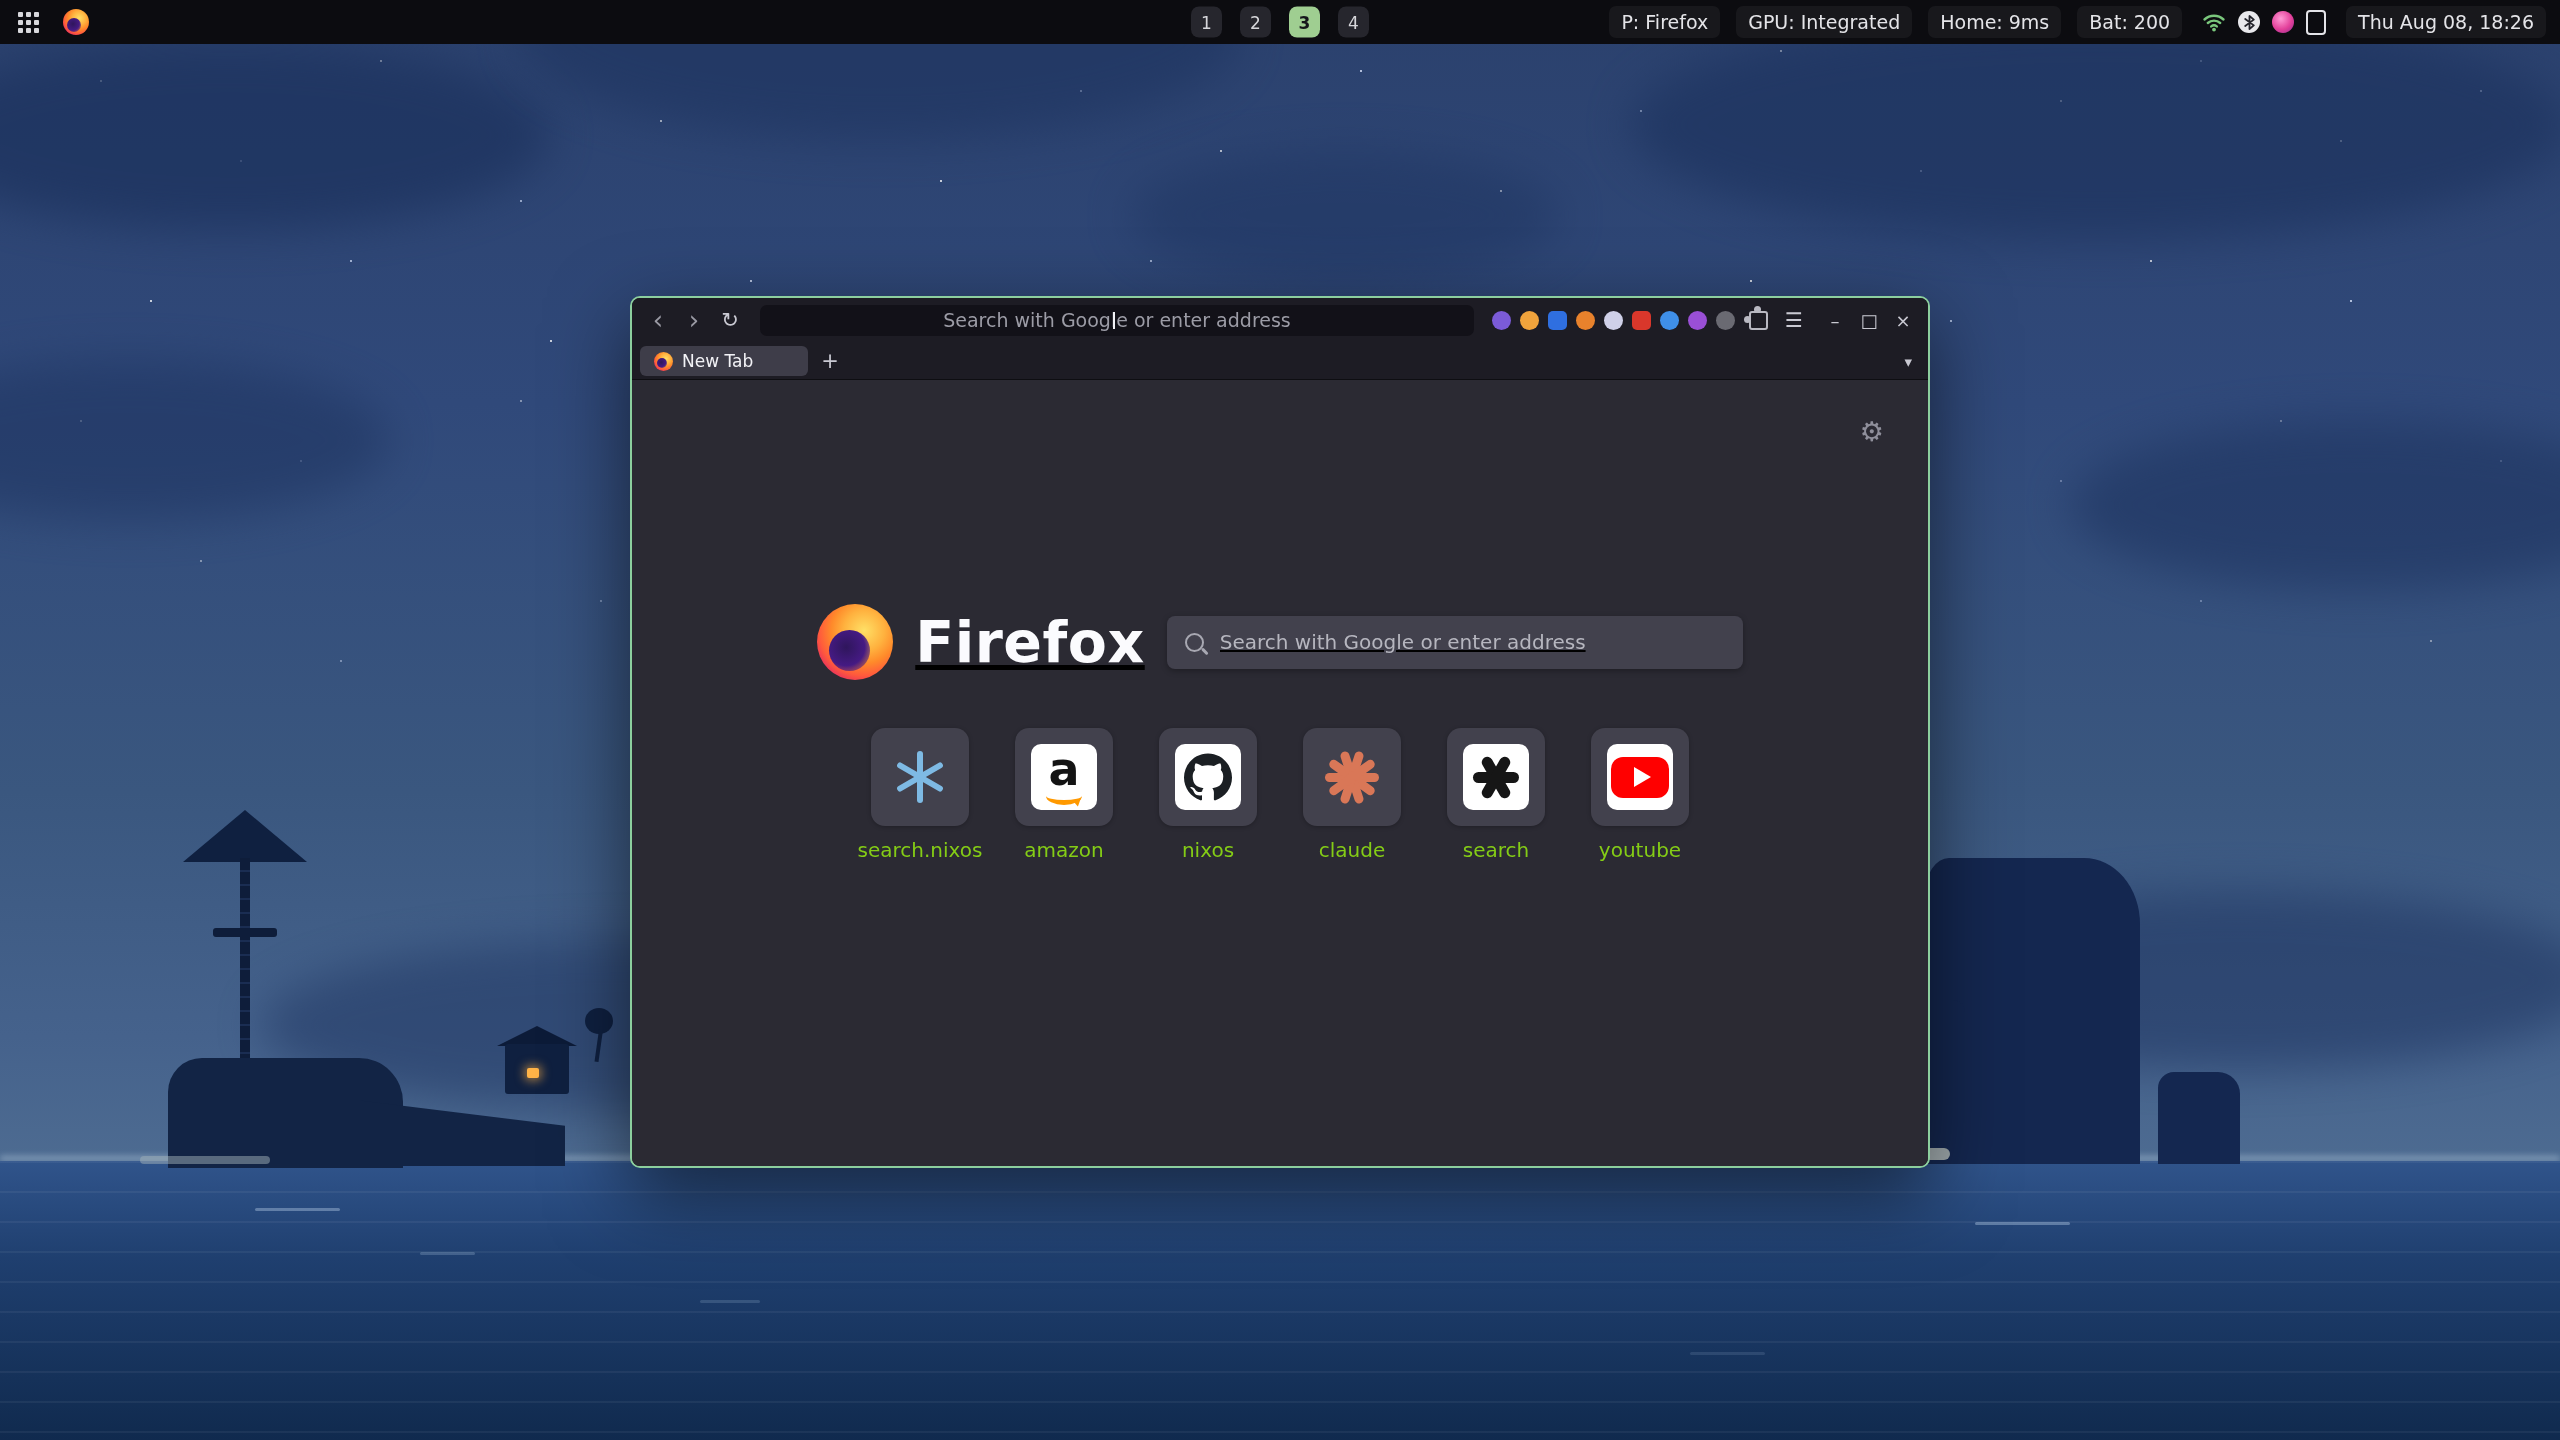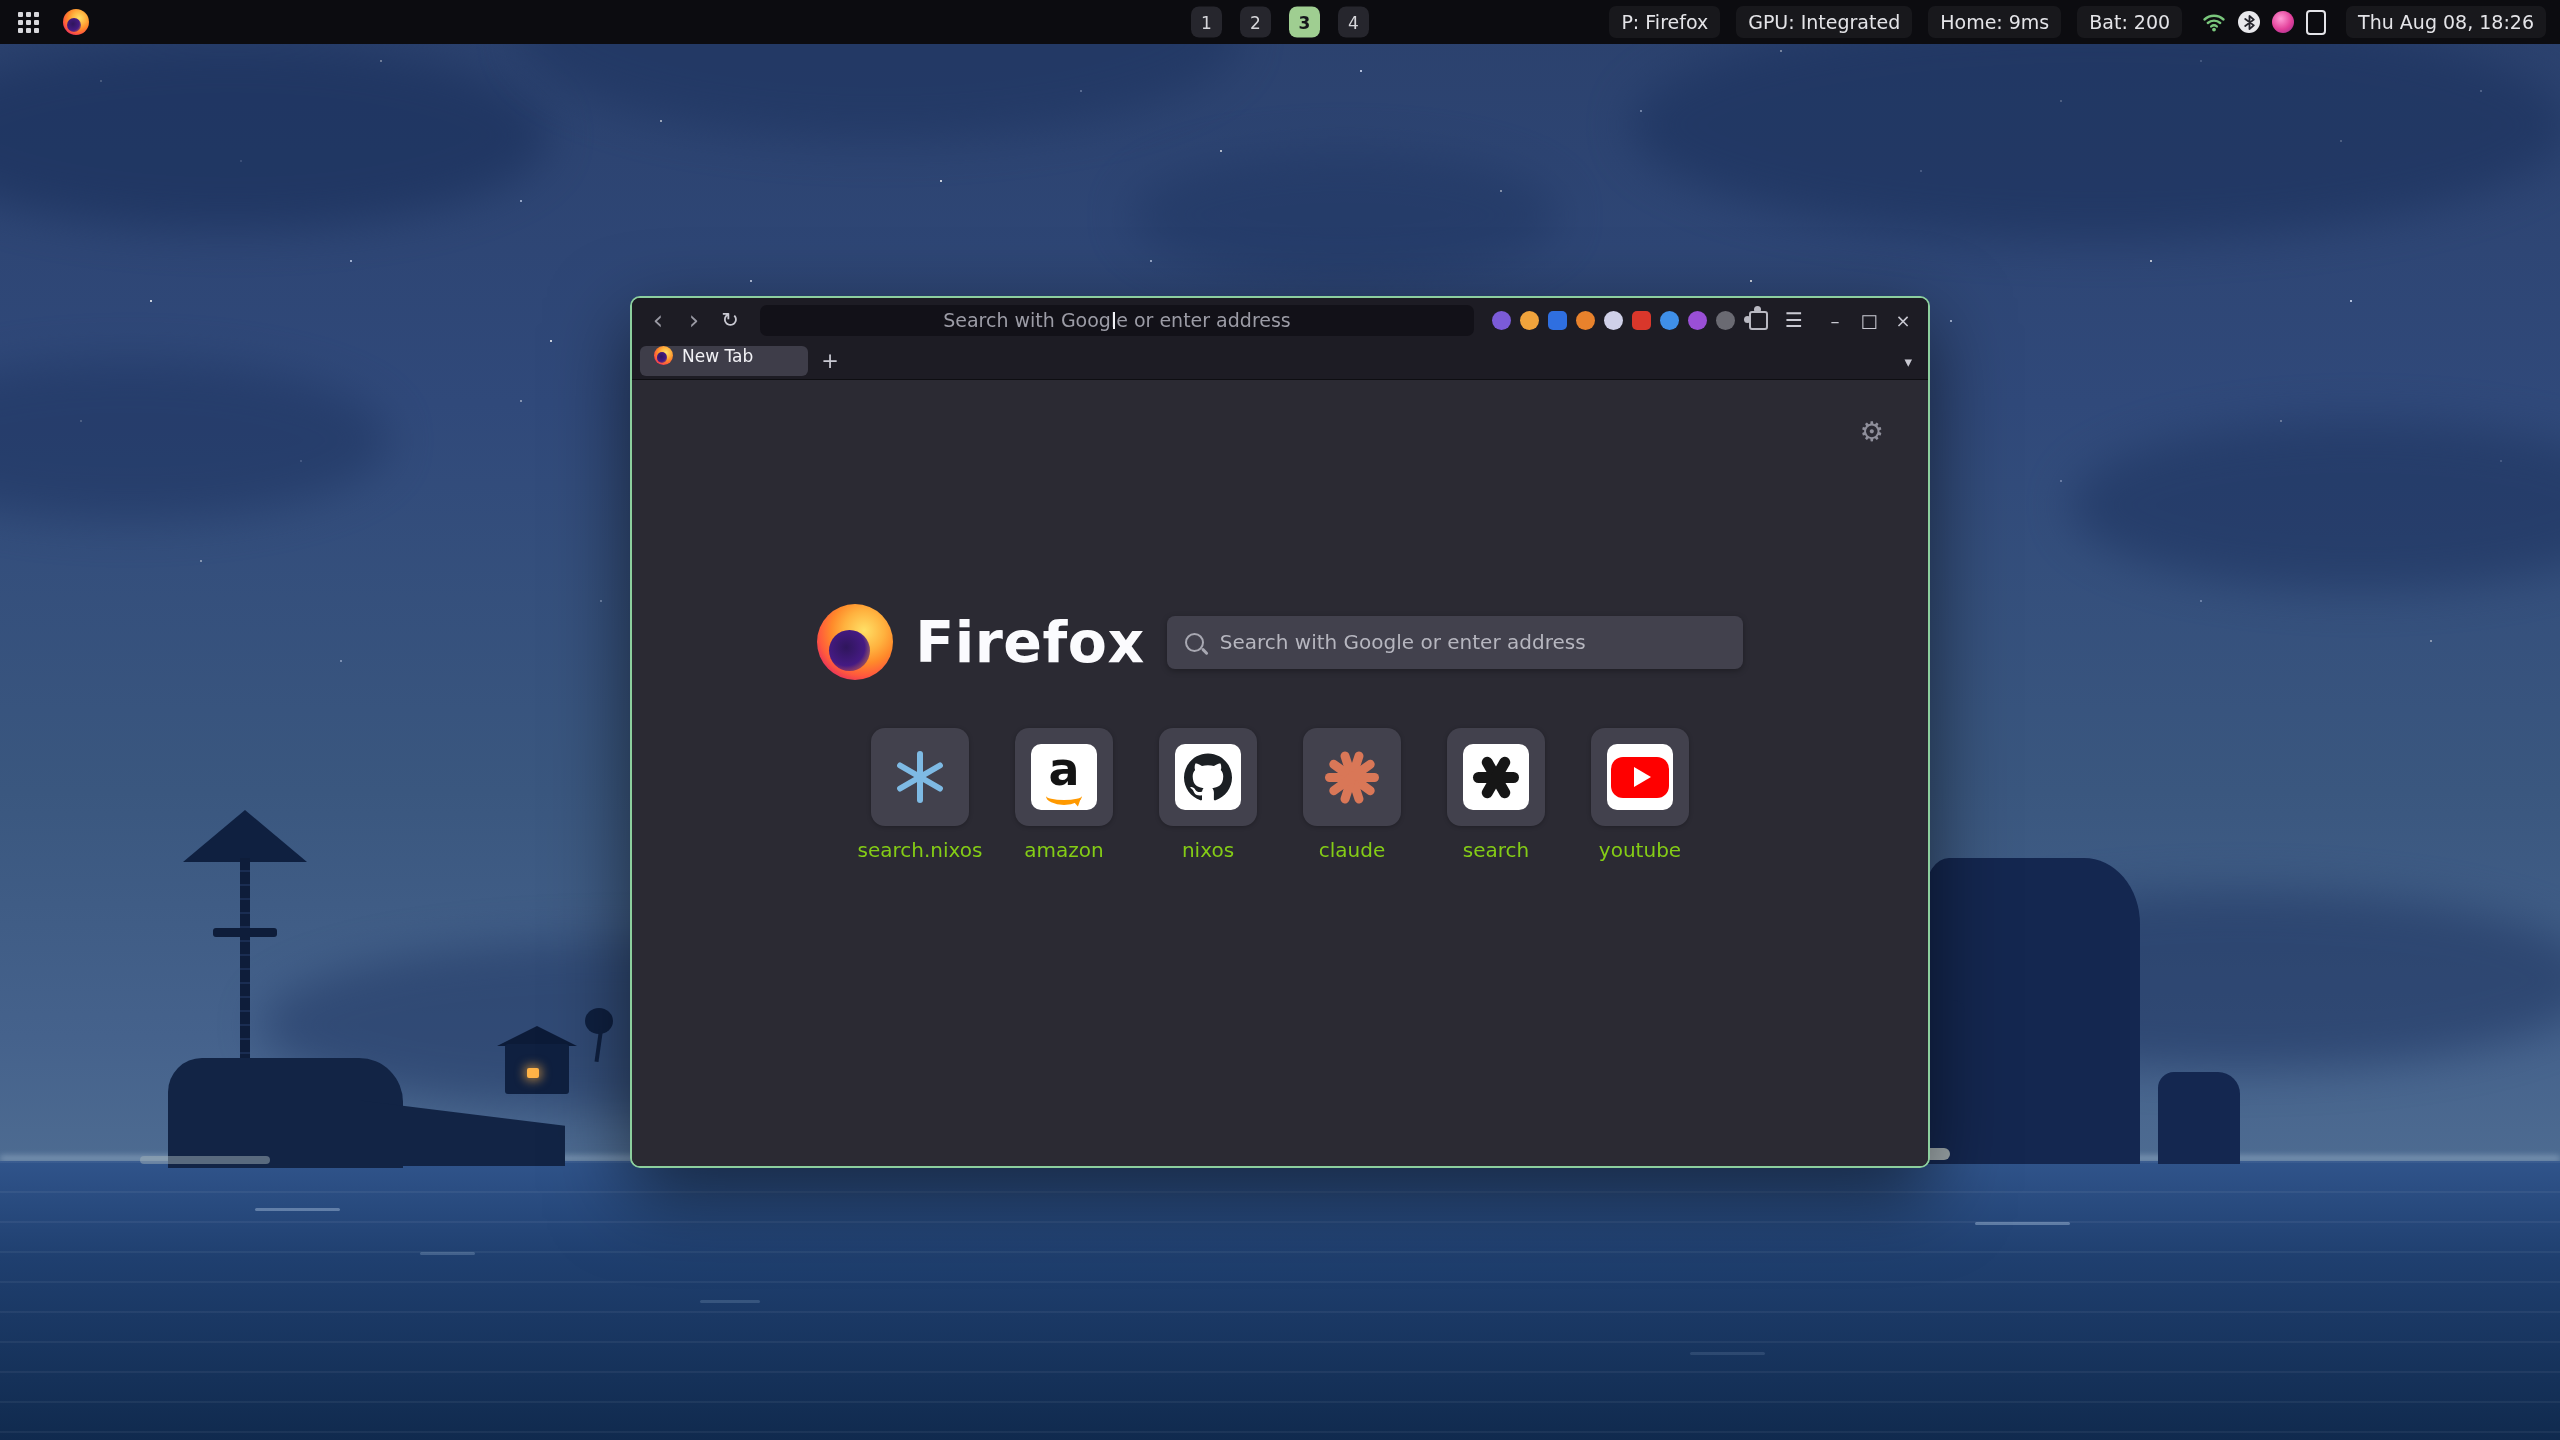--- a/index.html
+++ b/index.html
@@ -115,30 +115,30 @@
   .e9{background:#6a6a72;}
   .puzzle{width:15px;height:15px;border:2px solid #b9b9c2;border-radius:3px;position:relative;margin:0 6px;}
   .puzzle::before{content:"";position:absolute;top:-7px;left:3px;width:7px;height:7px;background:#b9b9c2;border-radius:50%;}
   .puzzle::after{content:"";position:absolute;left:-7px;top:3px;width:7px;height:7px;background:#b9b9c2;border-radius:50%;}
   .menu-btn{width:32px;height:32px;display:flex;align-items:center;justify-content:center;color:#c9c9d2;font-size:20px;border-radius:6px;}
   .wctls{display:flex;align-items:center;gap:4px;margin-left:6px;}
   .wctl{width:30px;height:30px;display:flex;align-items:center;justify-content:center;color:#c9c9d2;
     font-size:18px;border-radius:6px;}
   .tabbar{height:37px;background:#1d1c24;display:flex;align-items:flex-end;padding:0 8px;
     border-bottom:1px solid #0e0e12;}
-  .tab{display:flex;gap:9px;height:30px;padding:0 14px;background:#3e3d49;border-radius:6px;
+  .tab{display:flex;align-items:center;gap:9px;height:30px;padding:0 14px;background:#3e3d49;border-radius:6px;
     margin-bottom:3px;min-width:140px;}
   .ff-tab{width:19px;height:19px;}
   .tab-label{color:#f2f2f6;font-size:17px;}
   .plusbtn{width:28px;height:28px;margin:0 0 4px 8px;color:#c9c9d2;font-size:21px;display:flex;
     align-items:center;justify-content:center;border-radius:6px;}
   .tab-chev{margin-left:auto;margin-bottom:8px;color:#c9c9d2;font-size:15px;padding:0 8px;}
   .content{flex:1;background:#2b2a33;position:relative;display:flex;flex-direction:column;align-items:center;}
   .gear{position:absolute;top:36px;right:44px;color:#8f8f9b;font-size:27px;}
-  .hero{margin-top:224px;display:flex;align-items:center;gap:22px;}
+  .hero{margin-top:224px;display:flex;align-items:center;gap:22px;text-decoration:underline;}
   .ff-big{width:76px;height:76px;}
   .wordmark{font-size:57px;font-weight:700;color:#fbfbfe;letter-spacing:.5px;}
   .ntsearch{width:540px;height:53px;background:#42414d;border-radius:8px;display:flex;align-items:center;
     padding:0 18px;box-shadow:0 2px 6px rgba(0,0,0,.3);}
   .mag{width:15px;height:15px;border:2.5px solid #a8a8b2;border-radius:50%;position:relative;margin-right:14px;flex:none;}
   .mag::after{content:"";position:absolute;width:8px;height:2.5px;background:#a8a8b2;transform:rotate(45deg);
     right:-7px;bottom:-3px;border-radius:2px;}
   .ntsearch input{flex:1;background:transparent;border:none;outline:none;color:#eceaf0;font-size:20px;font-family:inherit;}
   .ntsearch input::placeholder{color:#b6b6bf;opacity:1;}
   .tiles{margin-top:48px;display:flex;gap:46px;}

